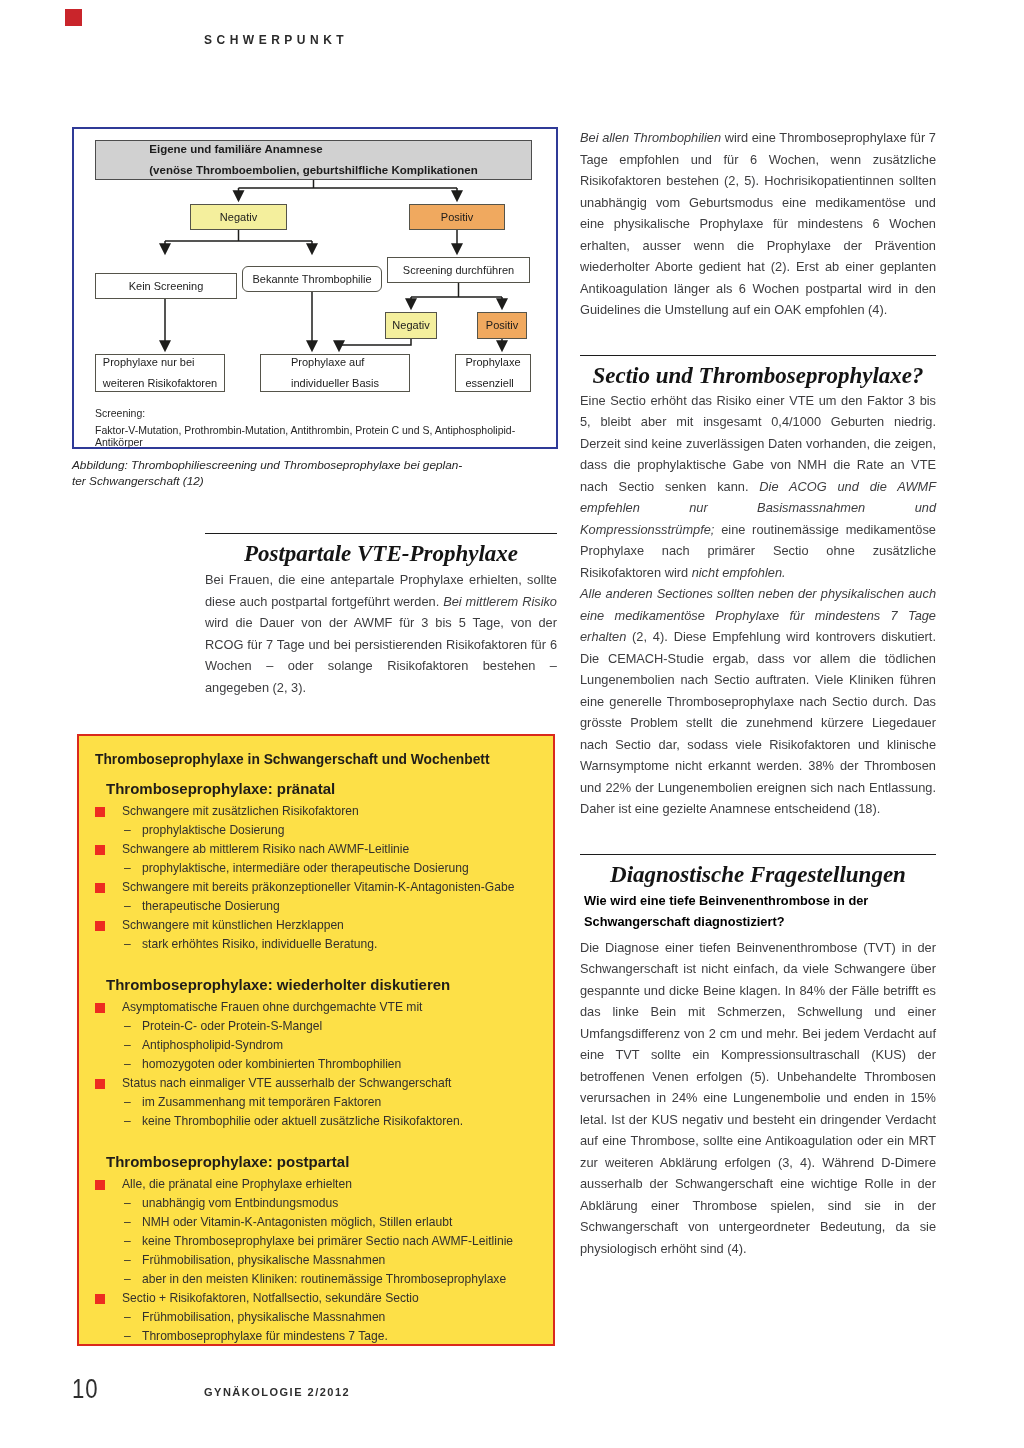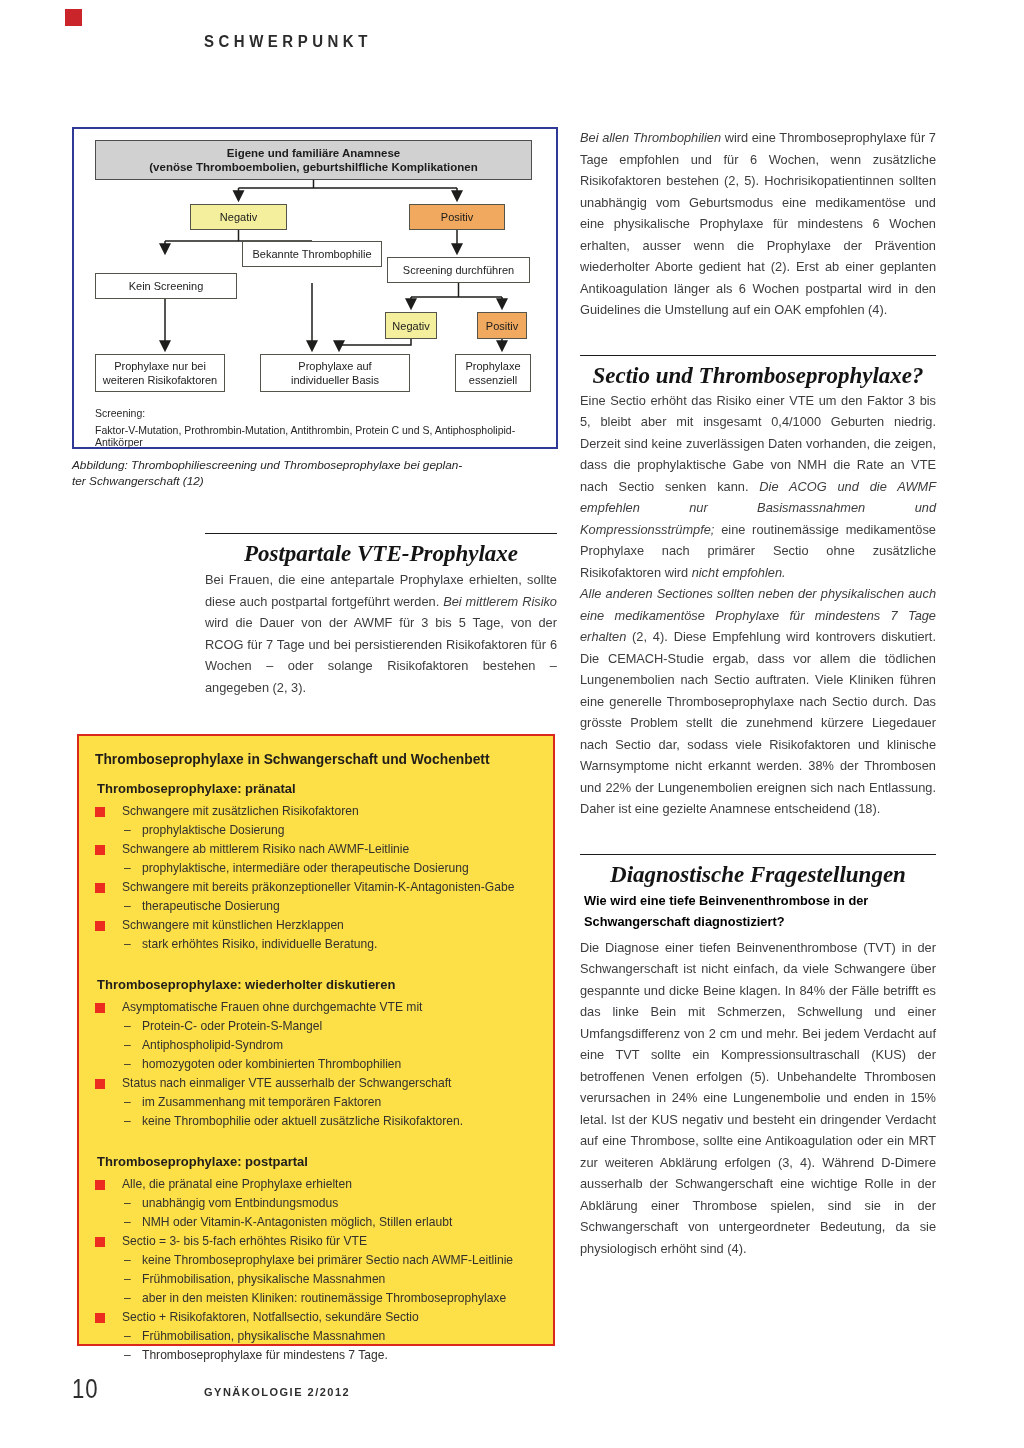--- a/index.html
+++ b/index.html
@@ -1,29 +1,29 @@
 <!DOCTYPE html>
 <html><head>
 <meta charset="utf-8">
 <style>
   html,body{margin:0;padding:0;background:#ffffff;}
   .page{position:relative;width:1024px;height:1448px;background:#fff;
         font-family:"Liberation Sans",sans-serif;color:#3d3d3f;overflow:hidden;}
 
   
   .corner-square{position:absolute;left:65px;top:9px;width:17px;height:17px;background:#c9252b;}
-  .kicker{position:absolute;left:204px;top:33px;font-size:15px;font-weight:bold;color:#2b2b2b;
+  .kicker{position:absolute;left:204px;top:33px;font-size:12px;font-weight:bold;color:#2b2b2b;
           letter-spacing:4.5px;transform:scaleY(1.05);}
 
   
   .figure{position:absolute;left:72px;top:127px;width:486px;height:322px;border:2px solid #2f3a97;background:#fff;box-sizing:border-box;}
   .figure svg{position:absolute;left:0;top:0;width:482px;height:318px;}
   .node{position:absolute;box-sizing:border-box;border:1.5px solid #55544a;background:#fff;
-        display:flex;align-items:center;justify-content:center;text-align:center;
-        font-size:11px;line-height:14px;color:#1c1c1c;white-space:pre-line;}
+        display:flex;align-items:center;justify-content:center;
+        font-size:11px;line-height:21px;color:#1c1c1c;white-space:pre-line;}
   .node.gray{background:#d1d1d1;font-weight:bold;font-size:11.5px;border-color:#4d4d4d;}
   .node.yellow{background:#f4ef9d;}
   .node.orange{background:#f0a95f;}
   .fig-note{position:absolute;left:21px;font-size:10.5px;color:#262626;}
 
   .caption{position:absolute;left:72px;top:457px;width:486px;font-size:11.8px;line-height:16px;
            color:#262626;white-space:pre-line;font-style:italic;}
 
   
   .col-section{position:absolute;box-sizing:border-box;}
@@ -31,21 +31,21 @@
              font-size:23px;font-weight:bold;font-style:italic;color:#141414;line-height:22px;font-family:Liberation Serif, serif;}
   .body-p{font-size:12.8px;line-height:21.5px;text-align:justify;color:#3d3d3f;margin:0;}
   .body-p .it{font-style:italic;}
   .subhead{font-size:12.8px;line-height:21.5px;font-weight:bold;color:#000000;text-align:left;margin:4px;}
 
   
   .infobox{position:absolute;left:77px;top:734px;width:478px;height:612px;box-sizing:border-box;
            background:#fde047;border:2px solid #da291c;padding:15px 16px 10px 16px;
            color:#33302d;font-size:12.1px;line-height:19px;}
   .ib-title{font-weight:bold;font-size:13.8px;color:#201d1a;margin:0 0 11px 0;line-height:17px;}
-  .ib-h{font-weight:bold;font-size:13px;color:#201d1a;margin:13px 0 4px 2px;}
+  .ib-h{font-weight:bold;font-size:15px;color:#201d1a;margin:13px 0 4px 11px;}
   .ib-row{position:relative;padding-left:27px;}
   .ib-row .sq{position:absolute;left:0;top:4.5px;width:10px;height:10px;background:#ed2c20;}
   .ib-row.sub{padding-left:47px;}
   .ib-row .dash{position:absolute;left:29px;top:0;}
 
   
   .right-col{position:absolute;left:580px;top:127px;width:356px;}
   .right-col .rule-head{margin-top:34px;margin-bottom:3px;}
   .footer-num{position:absolute;left:72px;top:1374px;font-size:27px;color:#2e2e2e;letter-spacing:1px;transform:scaleX(.82);transform-origin:left;}
   .footer-journal{position:absolute;left:204px;top:1386px;font-size:11px;font-weight:bold;color:#2e2e2e;letter-spacing:1.5px;transform:scaleY(1.05);}
@@ -84,21 +84,21 @@
         <polyline points="337,210 337,216 265,216 265,221" marker-end="url(#arr)"></polyline>
         <line x1="428" y1="210" x2="428" y2="221" marker-end="url(#arr)"></line>
       </g>
     </svg>
 
     <div class="node gray" style="left:21px;top:11px;width:437px;height:40px;">Eigene und familiäre Anamnese
 (venöse Thromboembolien, geburtshilfliche Komplikationen</div>
     <div class="node yellow" style="left:116px;top:75px;width:97px;height:26px;">Negativ</div>
     <div class="node orange" style="left:335px;top:75px;width:96px;height:26px;">Positiv</div>
     <div class="node" style="left:21px;top:144px;width:142px;height:26px;">Kein Screening</div>
-    <div class="node" style="left:168px;top:112px;width:140px;height:26px;">Bekannte Thrombophilie</div>
+    <div class="node" style="left:168px;top:137px;width:140px;height:26px;border-radius:6px;">Bekannte Thrombophilie</div>
     <div class="node" style="left:313px;top:128px;width:143px;height:26px;">Screening durchführen</div>
     <div class="node yellow" style="left:311px;top:183px;width:52px;height:27px;">Negativ</div>
     <div class="node orange" style="left:403px;top:183px;width:50px;height:27px;">Positiv</div>
     <div class="node" style="left:21px;top:225px;width:130px;height:38px;">Prophylaxe nur bei
 weiteren Risikofaktoren</div>
     <div class="node" style="left:186px;top:225px;width:150px;height:38px;">Prophylaxe auf
 individueller Basis</div>
     <div class="node" style="left:381px;top:225px;width:76px;height:38px;">Prophylaxe
 essenziell</div>
 
@@ -133,21 +133,20 @@
     <div class="ib-row sub"><span class="dash">–</span><span>Antiphospholipid-Syndrom</span></div>
     <div class="ib-row sub"><span class="dash">–</span><span>homozygoten oder kombinierten Thrombophilien</span></div>
     <div class="ib-row main"><span class="sq"></span><span>Status nach einmaliger VTE ausserhalb der Schwangerschaft</span></div>
     <div class="ib-row sub"><span class="dash">–</span><span>im Zusammenhang mit temporären Faktoren</span></div>
     <div class="ib-row sub"><span class="dash">–</span><span>keine Thrombophilie oder aktuell zusätzliche Risikofaktoren.</span></div>
 
     <div class="ib-h" style="margin-top:21px;">Thromboseprophylaxe: postpartal</div>
     <div class="ib-row main"><span class="sq"></span><span>Alle, die pränatal eine Prophylaxe erhielten</span></div>
     <div class="ib-row sub"><span class="dash">–</span><span>unabhängig vom Entbindungsmodus</span></div>
     <div class="ib-row sub"><span class="dash">–</span><span>NMH oder Vitamin-K-Antagonisten möglich, Stillen erlaubt</span></div>
-    <div class="ib-row main"><span class="sq"></span><span>Sectio = 3- bis 5-fach erhöhtes Risiko für VTE</span></div>
     <div class="ib-row sub"><span class="dash">–</span><span>keine Thromboseprophylaxe bei primärer Sectio nach AWMF-Leitlinie</span></div>
     <div class="ib-row sub"><span class="dash">–</span><span>Frühmobilisation, physikalische Massnahmen</span></div>
     <div class="ib-row sub"><span class="dash">–</span><span>aber in den meisten Kliniken: routinemässige Thromboseprophylaxe</span></div>
     <div class="ib-row main"><span class="sq"></span><span>Sectio + Risikofaktoren, Notfallsectio, sekundäre Sectio</span></div>
     <div class="ib-row sub"><span class="dash">–</span><span>Frühmobilisation, physikalische Massnahmen</span></div>
     <div class="ib-row sub"><span class="dash">–</span><span>Thromboseprophylaxe für mindestens 7 Tage.</span></div>
   </div>
 
   <div class="right-col">
     <p class="body-p"><span class="it">Bei allen Thrombophilien</span><span> wird eine Thromboseprophylaxe für 7 Tage empfohlen und für 6 Wochen, wenn zusätzliche Risikofaktoren bestehen (2, 5). Hochrisikopatientinnen sollten unabhängig vom Geburtsmodus eine medikamentöse und eine physikalische Prophylaxe für mindestens 6 Wochen erhalten, ausser wenn die Prophylaxe der Prävention wiederholter Aborte gedient hat (2). Erst ab einer geplanten Antikoagulation länger als 6 Wochen postpartal wird in den Guidelines die Umstellung auf ein OAK empfohlen (4).</span></p>

